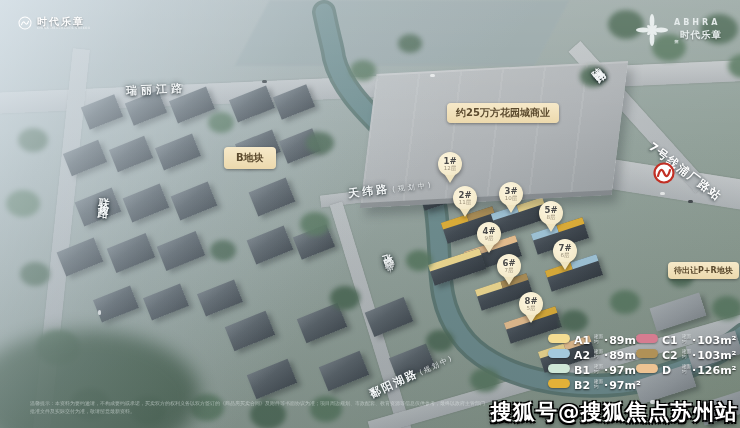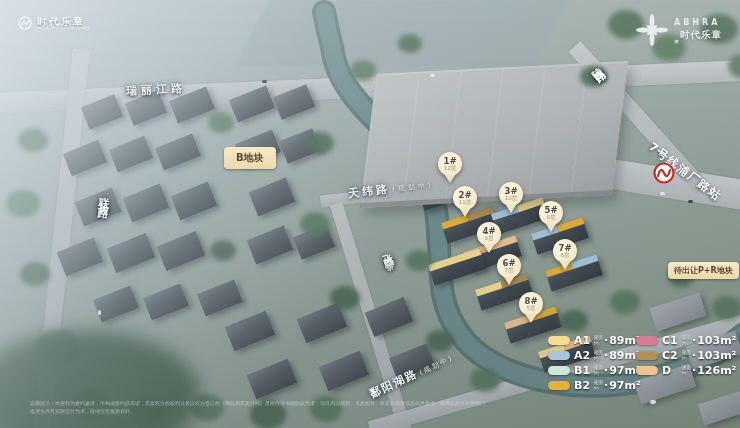--- a/index.html
+++ b/index.html
@@ -67,21 +67,21 @@
   .pin-no{font-size:8.5px;font-weight:bold;color:#4a4a4a;}
   .pin-fl{font-size:5.5px;color:#9a8f78;margin-top:1px;}
   .pin-tail{width:0;height:0;margin:-1px auto 0;border-left:5px solid transparent;
     border-right:5px solid transparent;border-top:8px solid #f0e4c0;}
   .pin-1{left:438px;top:152px;}.pin-2{left:453px;top:186px;}.pin-3{left:499px;top:182px;}
   .pin-4{left:477px;top:222px;}.pin-5{left:539px;top:201px;}.pin-6{left:497px;top:254px;}
   .pin-7{left:553px;top:239px;}.pin-8{left:519px;top:292px;}
 
   .legend{position:absolute;left:548px;top:334px;z-index:12;display:flex;gap:4px;}
   .lcol{display:flex;flex-direction:column;gap:2px;width:84px;}
-  .lrow{display:flex;align-items:center;height:13px;white-space:nowrap;}
+  .lrow{display:flex;align-items:flex-start;height:13px;white-space:nowrap;}
   .lpill{width:22px;height:9px;border-radius:5px;margin-right:4px;flex:none;
     box-shadow:0 1px 2px rgba(0,0,0,.35);}
   .lcode{font-size:11px;font-weight:bold;color:#fff;width:20px;flex:none;
     text-shadow:0 1px 2px rgba(0,0,0,.75);}
   .lprefix{display:flex;flex-direction:column;width:10px;flex:none;font-size:4.5px;line-height:1.15;
     color:#e9eef0;font-style:normal;text-shadow:0 1px 1px rgba(0,0,0,.6);}
   .lprefix i{font-style:normal;}
   .larea{font-size:11px;font-weight:bold;color:#fff;text-shadow:0 1px 2px rgba(0,0,0,.75);}
   .larea::before{content:"·";margin-right:1px;}
 
@@ -255,20 +255,21 @@
   <div class="haze"></div>
 
   <div class="roadlabel rl-ruili"><span>瑞丽江路</span></div>
   <div class="roadlabel vert rl-lianyang"><span>联扬路</span></div>
   <div class="roadlabel rl-tianwei"><span>天纬路</span><span class="roadnote">(规划中)</span></div>
   <div class="roadlabel vert rl-feihong"><span>飞虹路</span><span class="roadnote">(规划中)</span></div>
   <div class="roadlabel rl-poyang"><span>鄱阳湖路</span><span class="roadnote">(规划中)</span></div>
   <div class="roadlabel vert rl-lingxiang"><span>陵翔路</span></div>
 
   <div class="pill pill-b">B地块</div>
+  <div class="pill pill-comm">约25万方花园城商业</div>
   <div class="pill pill-pr">待出让P+R地块</div>
 
   <div class="metro-text">7号线浦厂路站</div>
   <svg class="metro-icon" viewBox="0 0 22 22">
     <circle cx="11" cy="11" r="9.5" fill="#ffffff" stroke="#c22f24" stroke-width="2.2"></circle>
     <path d="M5,14 C7,6.5 9,6.5 11,11 C13,15.5 15,15.5 17,8" fill="none" stroke="#c22f24" stroke-width="2.2" stroke-linecap="round"></path>
   </svg>
 
   <div class="pin pin-1">
       <div class="pin-head">
@@ -422,13 +423,14 @@
     <div class="logo-ab-col">
       <span class="logo-ab-en">ABHRA</span>
       <span class="logo-ab-row">
         <span class="ab-prefix">招商</span>
         <span class="logo-ab-title">时代乐章</span>
       </span>
     </div>
   </div>
 
   <div class="disclaimer">温馨提示：本资料为要约邀请，不构成要约或承诺，买卖双方的权利义务以双方签订的《商品房买卖合同》及附件等书面协议为准；项目周边规划、市政配套、教育资源等信息仅供参考，最终以政府主管部门批准文件及实际交付为准，敬请留意最新资料。</div>
+  <div class="watermark">搜狐号@搜狐焦点苏州站</div>
 </div>
 
 </body></html>

